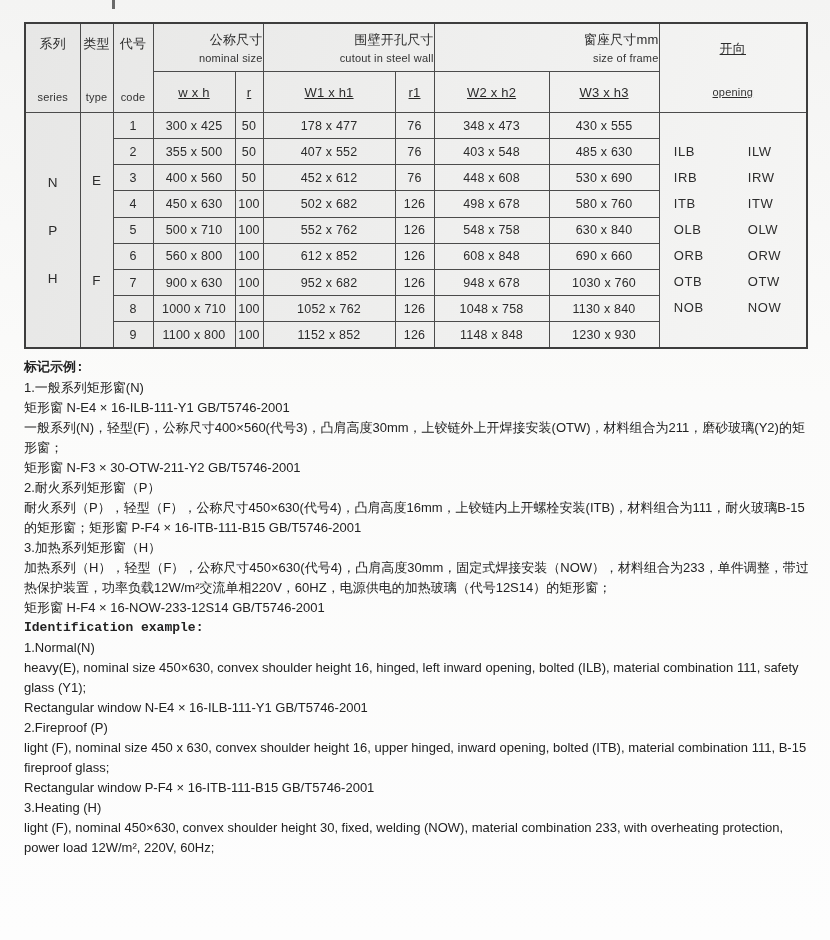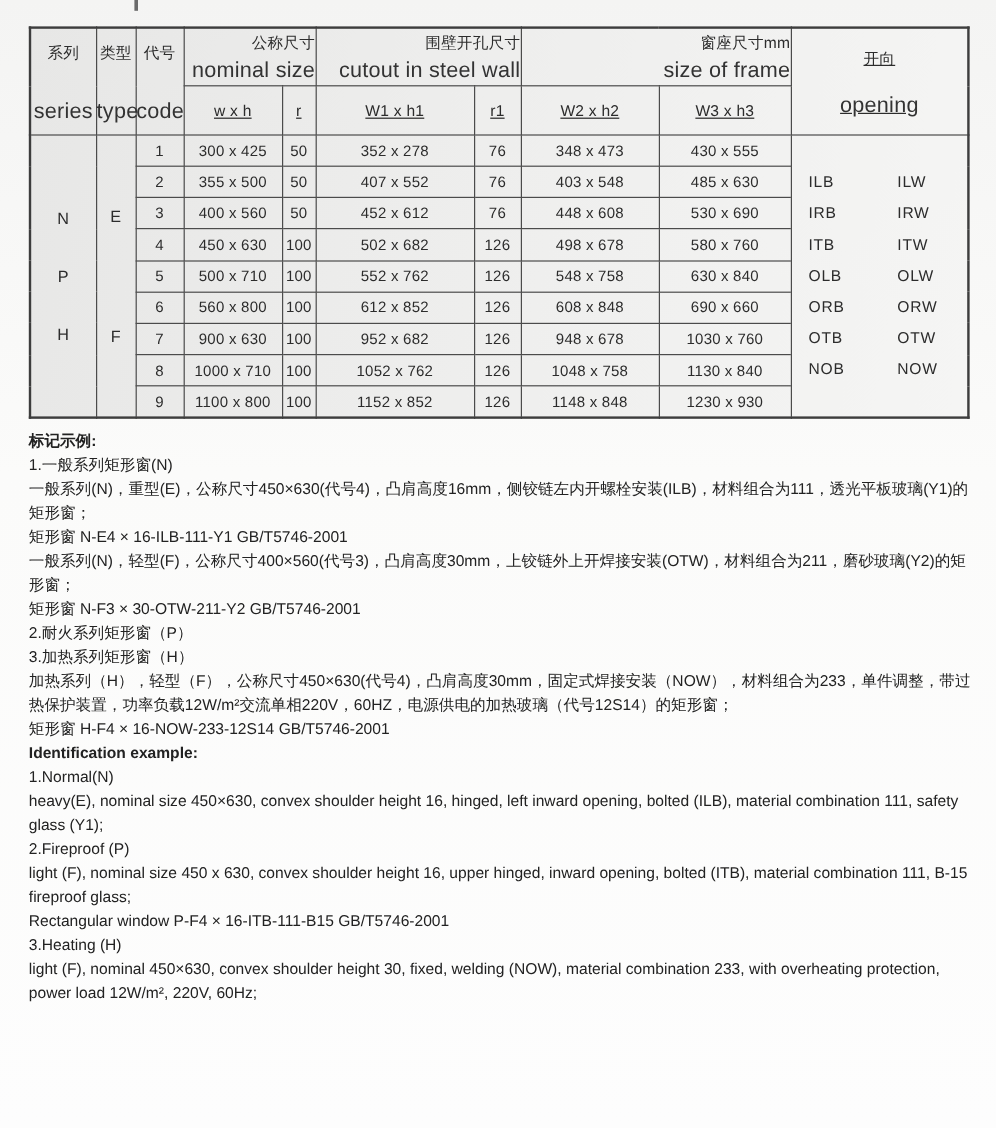--- a/index.html
+++ b/index.html
@@ -35,21 +35,21 @@
   thead tr.h2 { height: 40px; text-decoration: underline; }
   tbody tr { height: 26px; }
   tbody td { font-size: 12.5px; color: #303030; }
 
   .hdr-stack {
     display: flex; flex-direction: column; justify-content: space-between;
     height: 88px; padding: 11px 0 9px;
   }
   .hdr-2line { display: flex; flex-direction: column; justify-content: center; gap: 3px; text-align: right; }
   .zh { font-size: 13px; }
-  .en { font-size: 18px; color: #333; }
+  .en { font-size: 11px; color: #333; }
 
   .series-inner {
     display: flex; flex-direction: column; align-items: center; justify-content: center;
     height: 234px; gap: 33px; font-size: 13.5px;
   }
   .type-inner {
     display: flex; flex-direction: column; align-items: center; justify-content: center;
     height: 234px; gap: 85px; font-size: 13.5px;
   }
   .open-inner {
@@ -60,21 +60,21 @@
   .open-row span { width: 44px; text-align: left; }
 
   
   .notes {
     position: absolute; left: 24px; top: 358px;
     width: 792px;
     font-size: 13px; line-height: 20px;
     color: #222;
   }
   .notes .line { min-height: 20px; }
-  .notes .strong { font-weight: bold; }
+  .notes .strong { font-weight: bold; font-family: Liberation Mono, monospace; }
 </style>
 </head>
 <body>
 
 <div class="page">
   <div class="artifact"></div>
 
   <table class="spec-table">
     <colgroup>
       <col style="width:55px">
@@ -153,21 +153,21 @@
         </td>
         <td rowspan="9">
           <div class="type-inner">
             <span>E</span>
             <span>F</span>
           </div>
         </td>
         <td>1</td>
         <td>300 x 425</td>
         <td>50</td>
-        <td>352 x 278</td>
+        <td>178 x 477</td>
         <td>76</td>
         <td>348 x 473</td>
         <td>430 x 555</td>
         <td rowspan="9">
           <div class="open-inner">
             <div class="open-row">
                 <span>ILB</span>
                 <span>ILW</span>
               </div>
             <div class="open-row">
@@ -268,30 +268,31 @@
         <td>126</td>
         <td>1148 x 848</td>
         <td>1230 x 930</td>
       </tr>
     </tbody>
   </table>
 
   <div class="notes">
     <div class="line strong">标记示例:</div>
     <div class="line">1.一般系列矩形窗(N)</div>
-    <div class="line">一般系列(N)，重型(E)，公称尺寸450×630(代号4)，凸肩高度16mm，侧铰链左内开螺栓安装(ILB)，材料组合为111，透光平板玻璃(Y1)的矩形窗；</div>
     <div class="line">矩形窗 N-E4 × 16-ILB-111-Y1 GB/T5746-2001</div>
     <div class="line">一般系列(N)，轻型(F)，公称尺寸400×560(代号3)，凸肩高度30mm，上铰链外上开焊接安装(OTW)，材料组合为211，磨砂玻璃(Y2)的矩形窗；</div>
     <div class="line">矩形窗 N-F3 × 30-OTW-211-Y2 GB/T5746-2001</div>
     <div class="line">2.耐火系列矩形窗（P）</div>
+    <div class="line">耐火系列（P），轻型（F），公称尺寸450×630(代号4)，凸肩高度16mm，上铰链内上开螺栓安装(ITB)，材料组合为111，耐火玻璃B-15的矩形窗；矩形窗 P-F4 × 16-ITB-111-B15 GB/T5746-2001</div>
     <div class="line">3.加热系列矩形窗（H）</div>
     <div class="line">加热系列（H），轻型（F），公称尺寸450×630(代号4)，凸肩高度30mm，固定式焊接安装（NOW），材料组合为233，单件调整，带过热保护装置，功率负载12W/m²交流单相220V，60HZ，电源供电的加热玻璃（代号12S14）的矩形窗；</div>
     <div class="line">矩形窗 H-F4 × 16-NOW-233-12S14 GB/T5746-2001</div>
     <div class="line strong">Identification example:</div>
     <div class="line">1.Normal(N)</div>
     <div class="line">heavy(E), nominal size 450×630, convex shoulder height 16, hinged, left inward opening, bolted (ILB), material combination 111, safety glass (Y1);</div>
+    <div class="line">Rectangular window N-E4 × 16-ILB-111-Y1 GB/T5746-2001</div>
     <div class="line">2.Fireproof (P)</div>
     <div class="line">light (F), nominal size 450 x 630, convex shoulder height 16, upper hinged, inward opening, bolted (ITB), material combination 111, B-15 fireproof glass;</div>
     <div class="line">Rectangular window P-F4 × 16-ITB-111-B15 GB/T5746-2001</div>
     <div class="line">3.Heating (H)</div>
     <div class="line">light (F), nominal 450×630, convex shoulder height 30, fixed, welding (NOW), material combination 233, with overheating protection, power load 12W/m², 220V, 60Hz;</div>
   </div>
 </div>
 
 </body></html>

